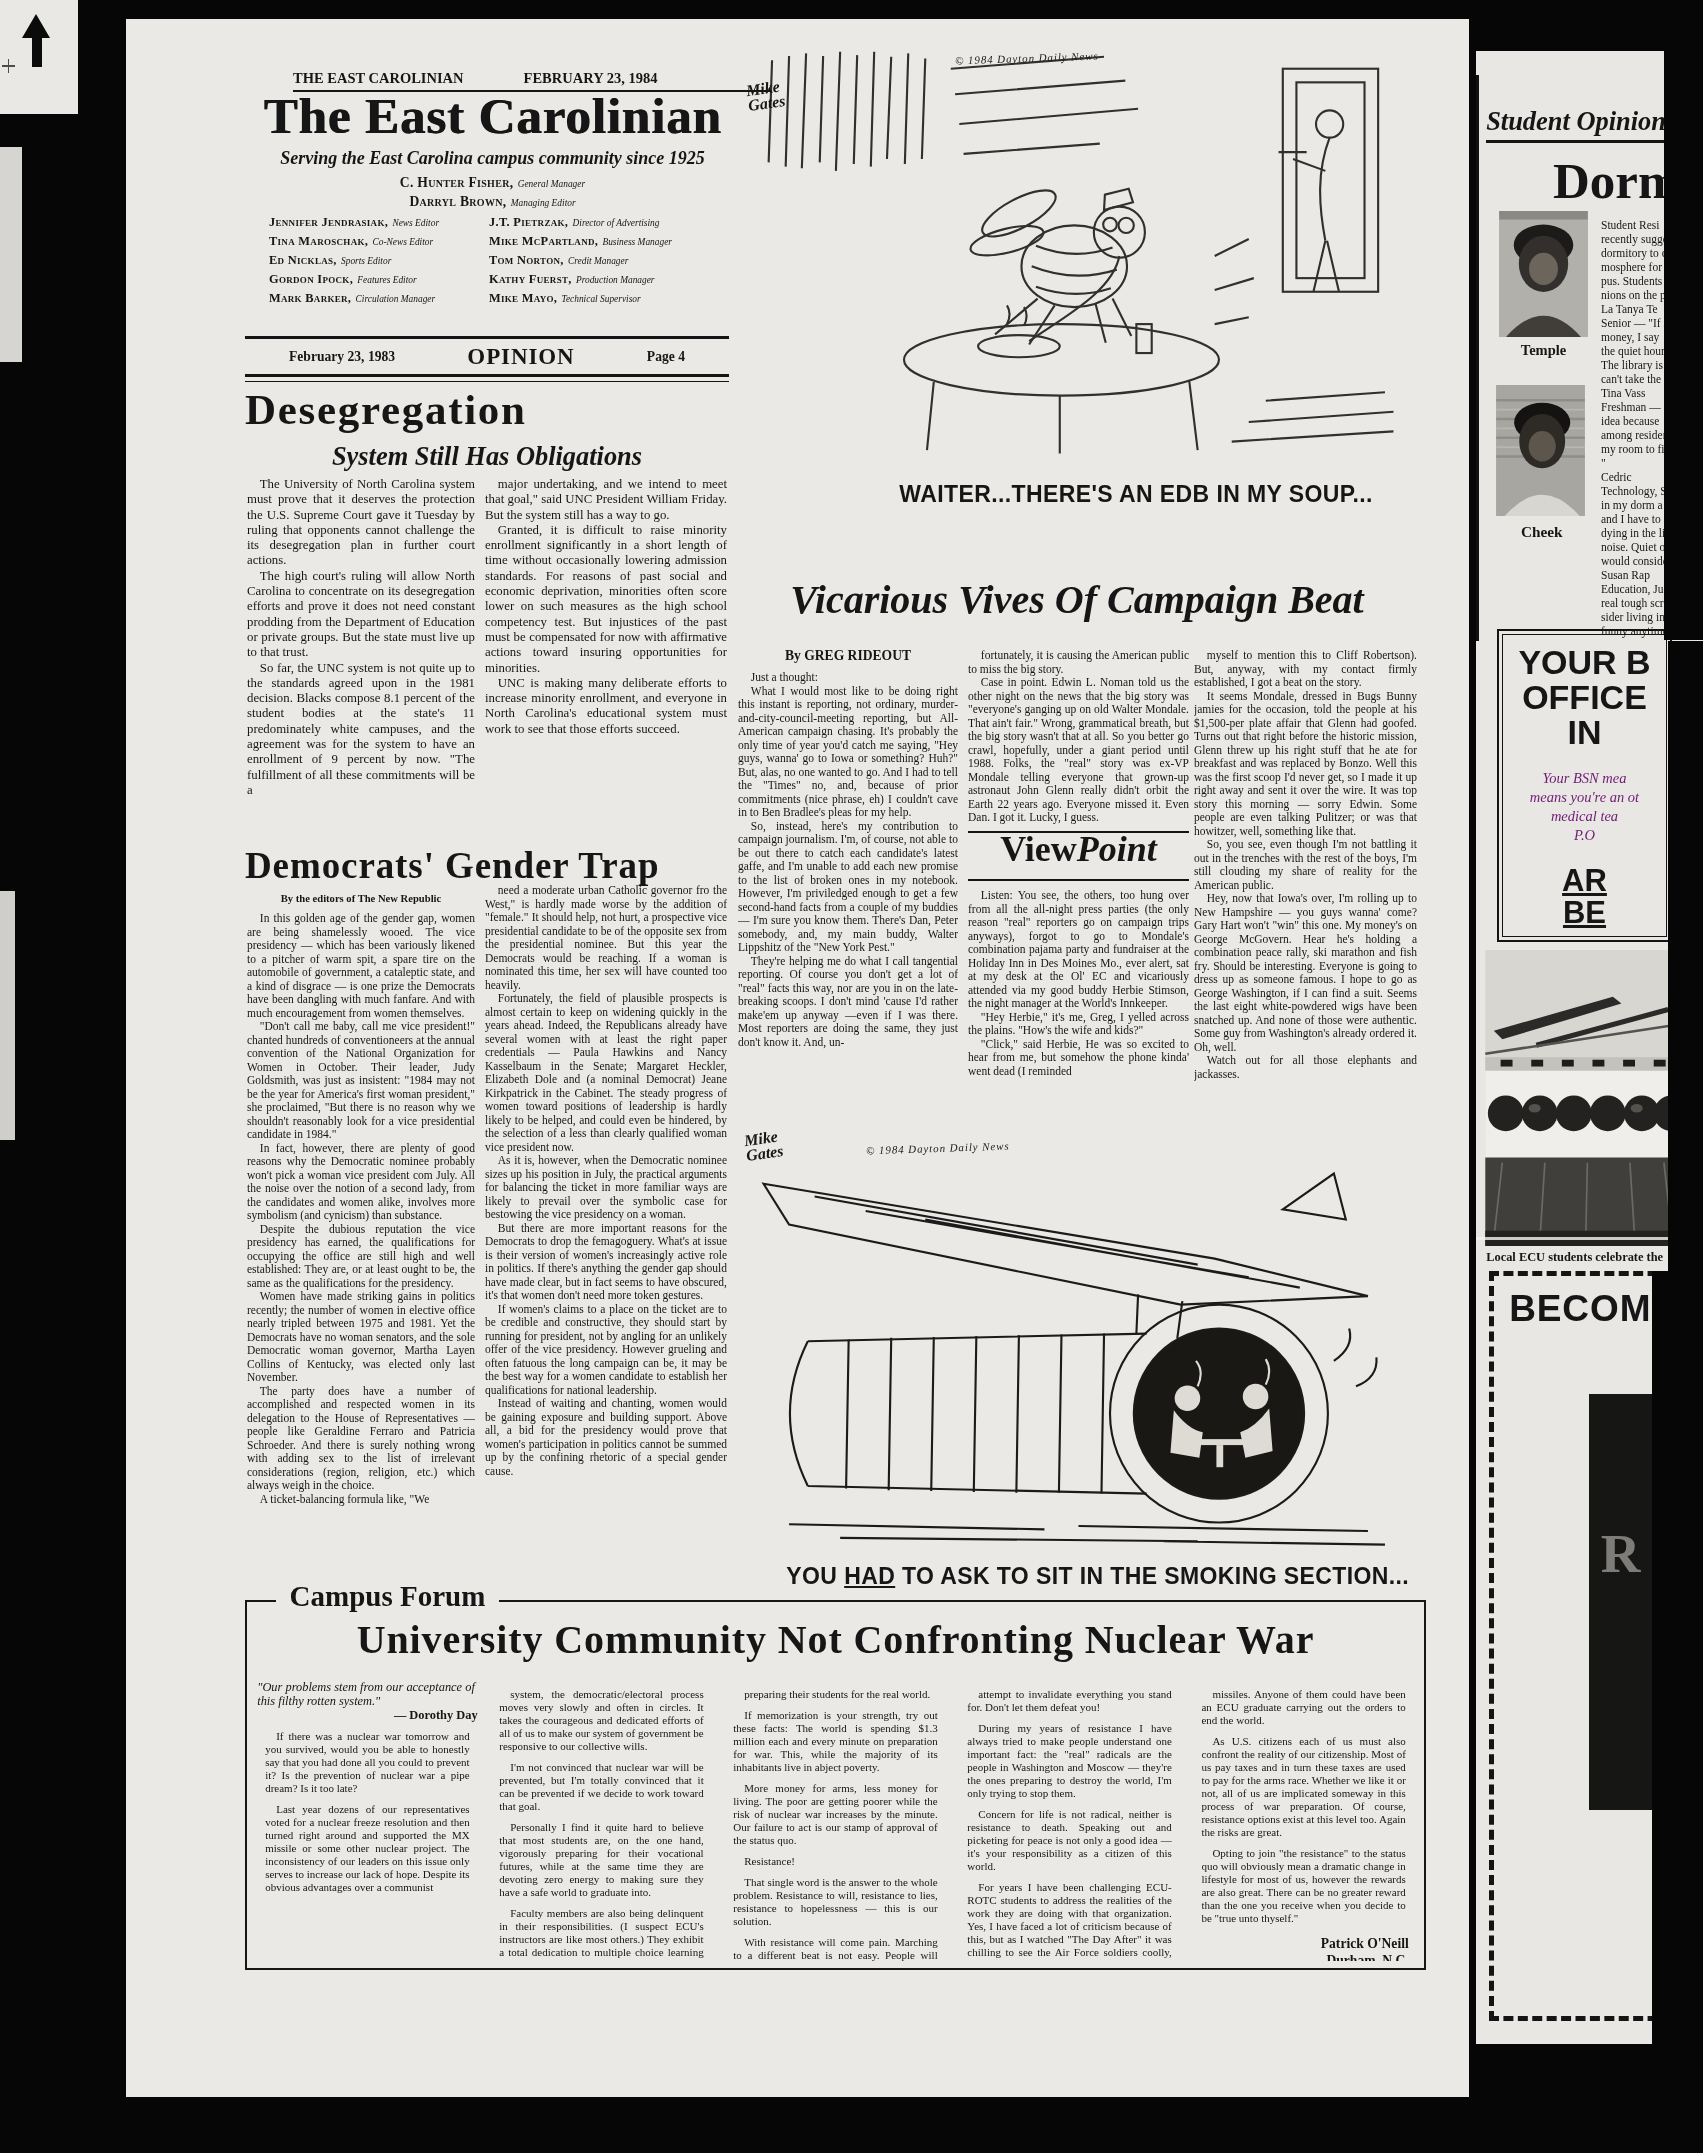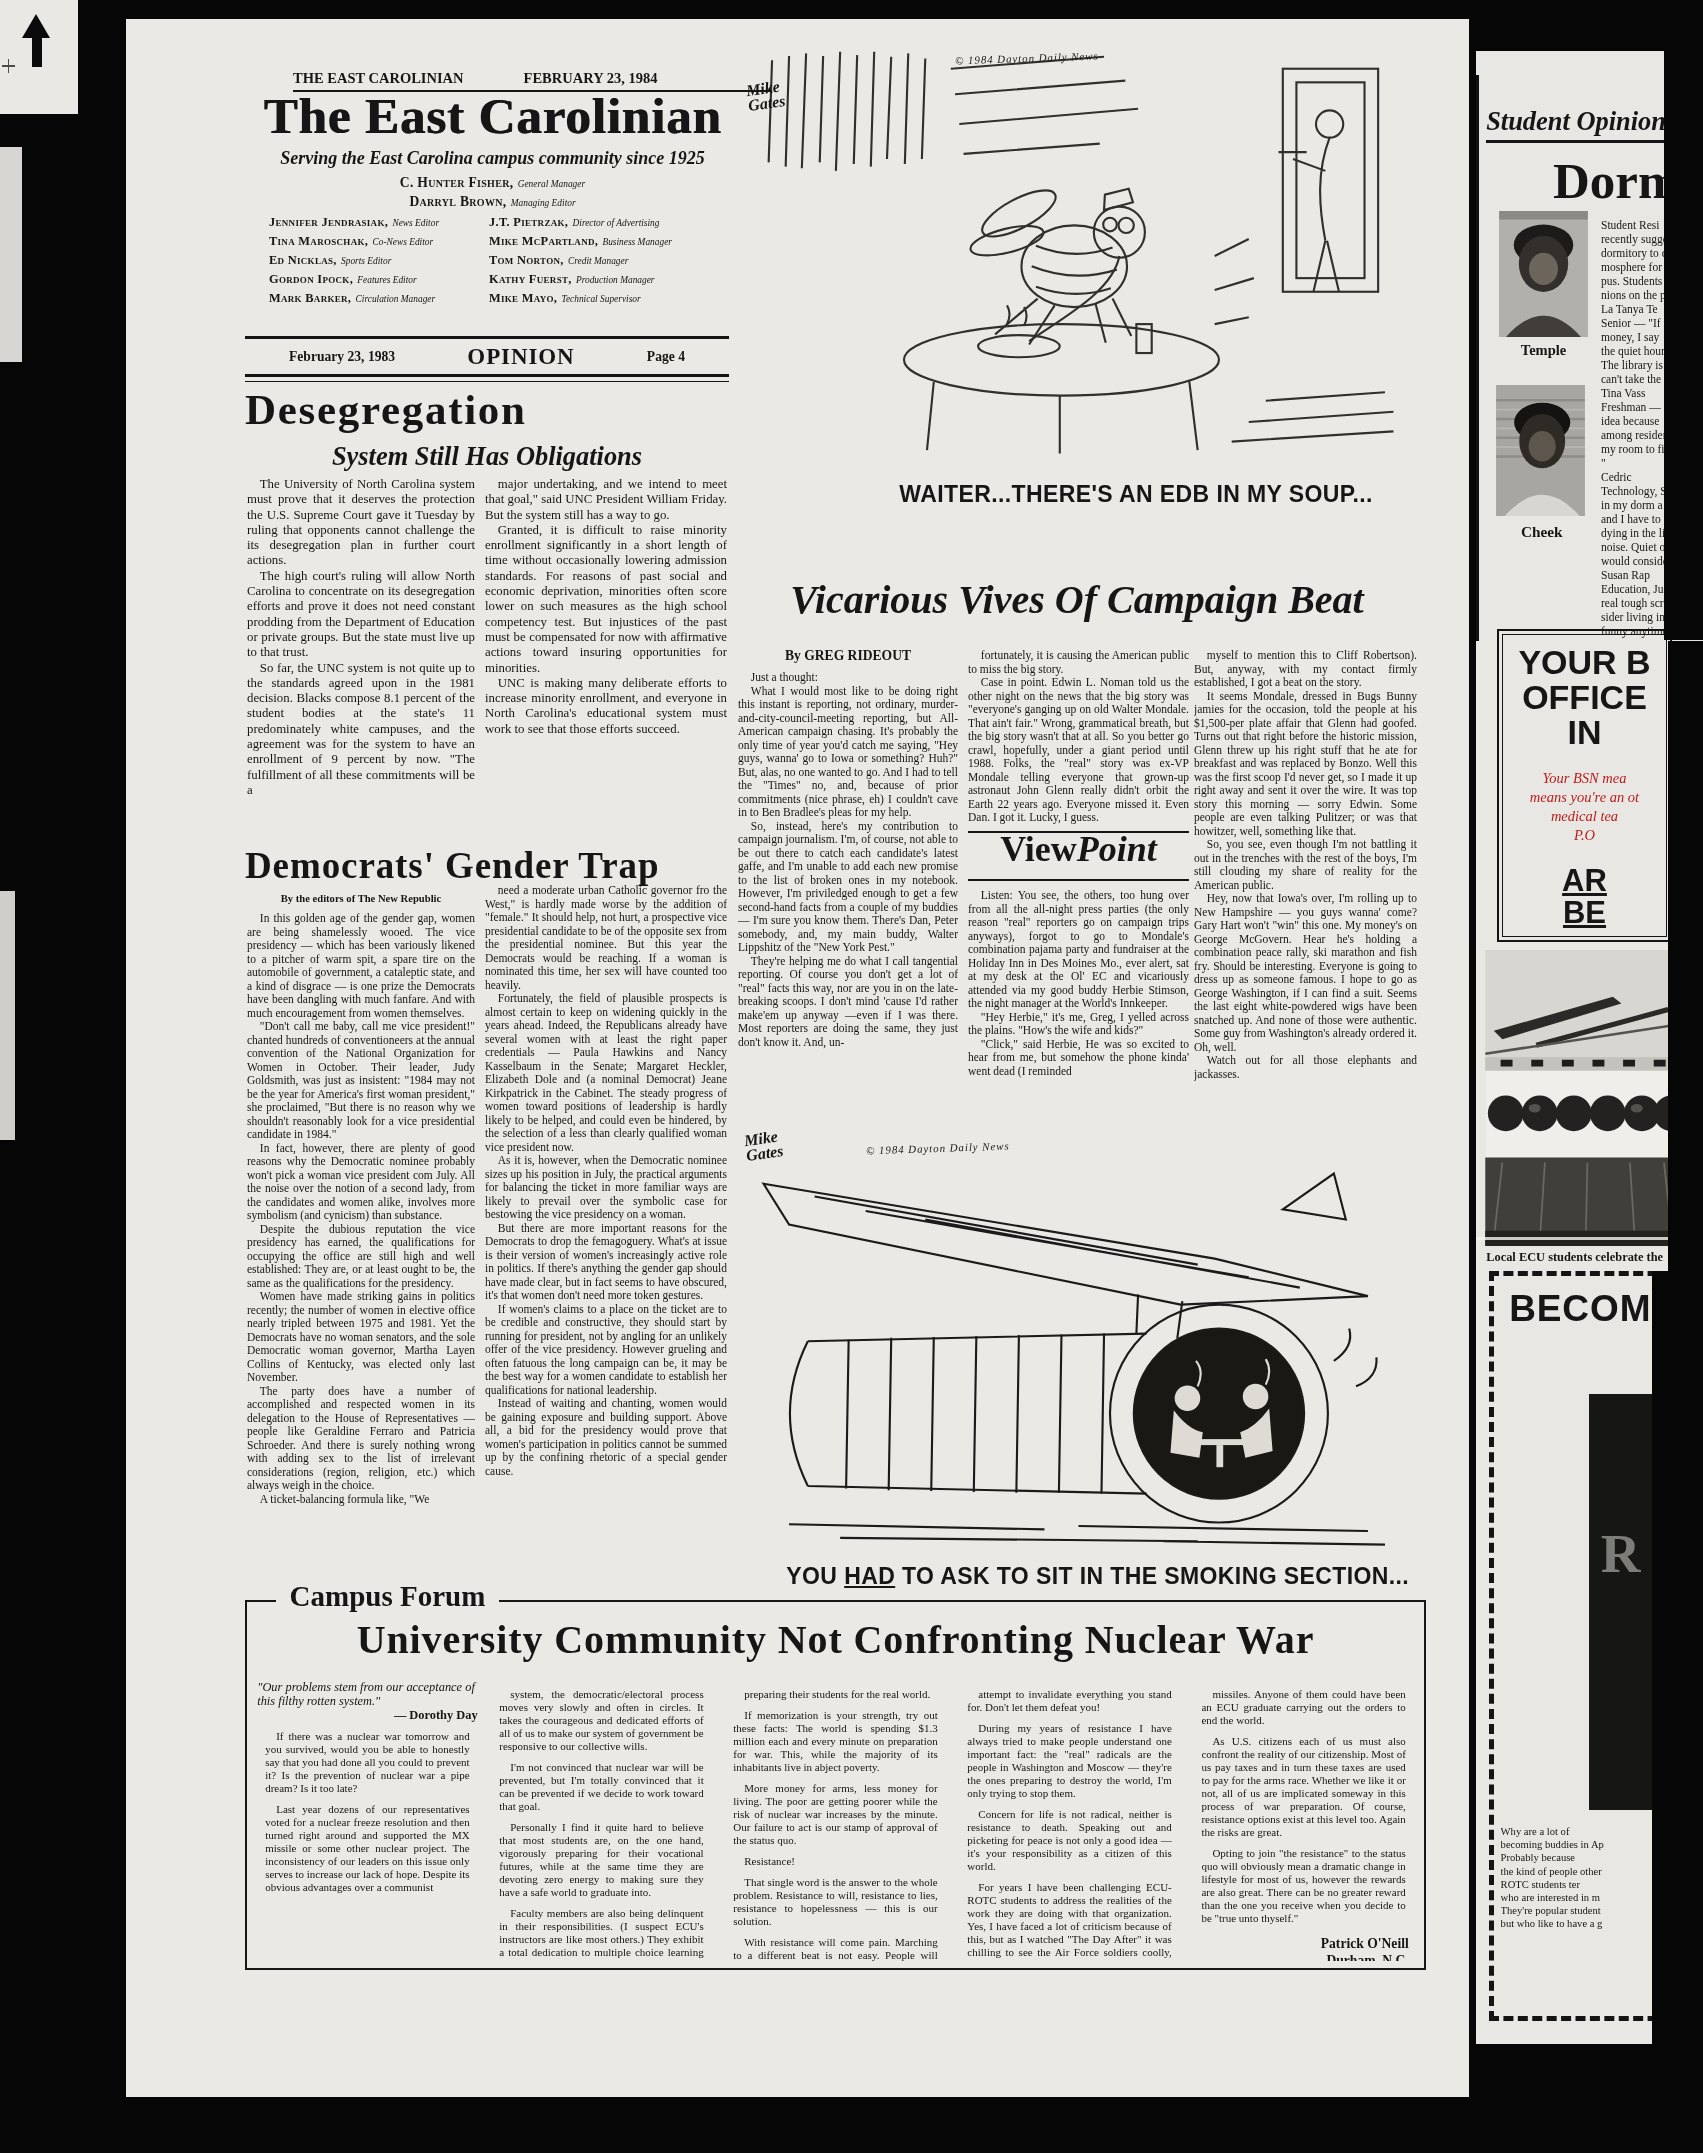--- a/index.html
+++ b/index.html
@@ -99,21 +99,21 @@
   .rp-photo{overflow:hidden;background:#b7b5b0;}
   #rp-photo1{left:23px;top:160px;width:89px;height:126px;}
   #rp-name1{left:17px;top:291px;width:101px;text-align:center;font-weight:700;font-size:14.5px;}
   #rp-photo2{left:20.4px;top:334px;width:89px;height:131px;}
   #rp-name2{left:15.3px;top:472px;width:101px;text-align:center;font-weight:700;font-size:15.3px;}
   #rp-frag{left:125px;top:167px;width:72px;height:428px;overflow:hidden;font-size:11.5px;line-height:14px;}
   #rp-frag p,.fragcol p{margin:0;white-space:nowrap;text-indent:0;}
   #rp-ad1{left:21px;top:578px;width:175px;height:313px;border:2.6px solid #141414;box-sizing:border-box;padding:2.6px;}
   .ad1-inner{border:1.7px solid #141414;height:100%;box-sizing:border-box;overflow:hidden;}
   .ad1-big{text-align:center;font-family:"Liberation Sans",sans-serif;font-weight:900;font-size:34px;line-height:35px;margin-top:10.2px;}
-  .ad1-sub{margin-top:19px;text-align:center;color:#b91c1c;font-style:italic;font-size:14.5px;line-height:19px;}
+  .ad1-sub{margin-top:19px;text-align:center;color:#701a75;font-style:italic;font-size:14.5px;line-height:19px;}
   .ad1-army{margin-top:20.4px;text-align:center;font-family:"Liberation Sans",sans-serif;font-weight:900;font-size:31px;line-height:31.5px;text-decoration:underline;}
   #rp-laundry{left:8.5px;top:899px;width:192px;height:296px;overflow:hidden;}
   #rp-caption{left:10.2px;top:1199px;width:196px;font-weight:700;font-size:12.4px;white-space:nowrap;overflow:hidden;}
   #rp-ad2{left:12.8px;top:1220px;width:183px;height:750px;border:5.1px dashed #141414;box-sizing:border-box;}
   .ad2-title{text-align:center;margin-top:12px;font-family:"Liberation Sans",sans-serif;font-weight:900;font-size:37px;letter-spacing:0.9px;}
   .ad2-img{position:absolute;left:95px;top:118px;width:75px;height:416px;background:#161614;overflow:hidden;}
   .ad2-img span{position:absolute;left:12px;top:128px;color:#7e7c78;font-size:55px;font-weight:700;}
   .ad2-frags{position:absolute;left:6.8px;top:549px;width:153px;font-size:10.6px;line-height:13.2px;overflow:hidden;height:179px;}
   .crease{left:0;top:1186px;width:227px;height:2.6px;background:#f6f5f1;opacity:.8;}
 
@@ -456,30 +456,20 @@
       <rect y="330" width="225" height="18" fill="#23221f"></rect>
     </svg>
   </div>
   <div id="rp-caption" class="abs">Local ECU students celebrate the</div>
 
   <div id="rp-ad2" class="abs">
     <div class="ad2-title">BECOM</div>
     <div class="ad2-img">
       <span>R</span>
     </div>
-    <div class="ad2-frags fragcol">
-        <p>Why are a lot of</p>
-        <p>becoming buddies in Ap</p>
-        <p>Probably because</p>
-        <p>the kind of people other</p>
-        <p>ROTC students ter</p>
-        <p>who are interested in m</p>
-        <p>They're popular student</p>
-        <p>but who like to have a g</p>
-      </div>
   </div>
 
   <div class="abs crease"></div>
 </div>
 
 <div class="blk" style="left:1469px;top:0;width:234px;height:51px;"></div>
 <div class="blk" style="left:1664px;top:51px;width:40px;height:589px;"></div>
 <div class="blk" style="left:1668px;top:641px;width:36px;height:630px;"></div>
 <div class="blk" style="left:1652px;top:1271px;width:51px;height:882px;"></div>
 <div class="patch" style="left:0;top:147px;width:22px;height:215px;background:#d6d5d1;"></div>

